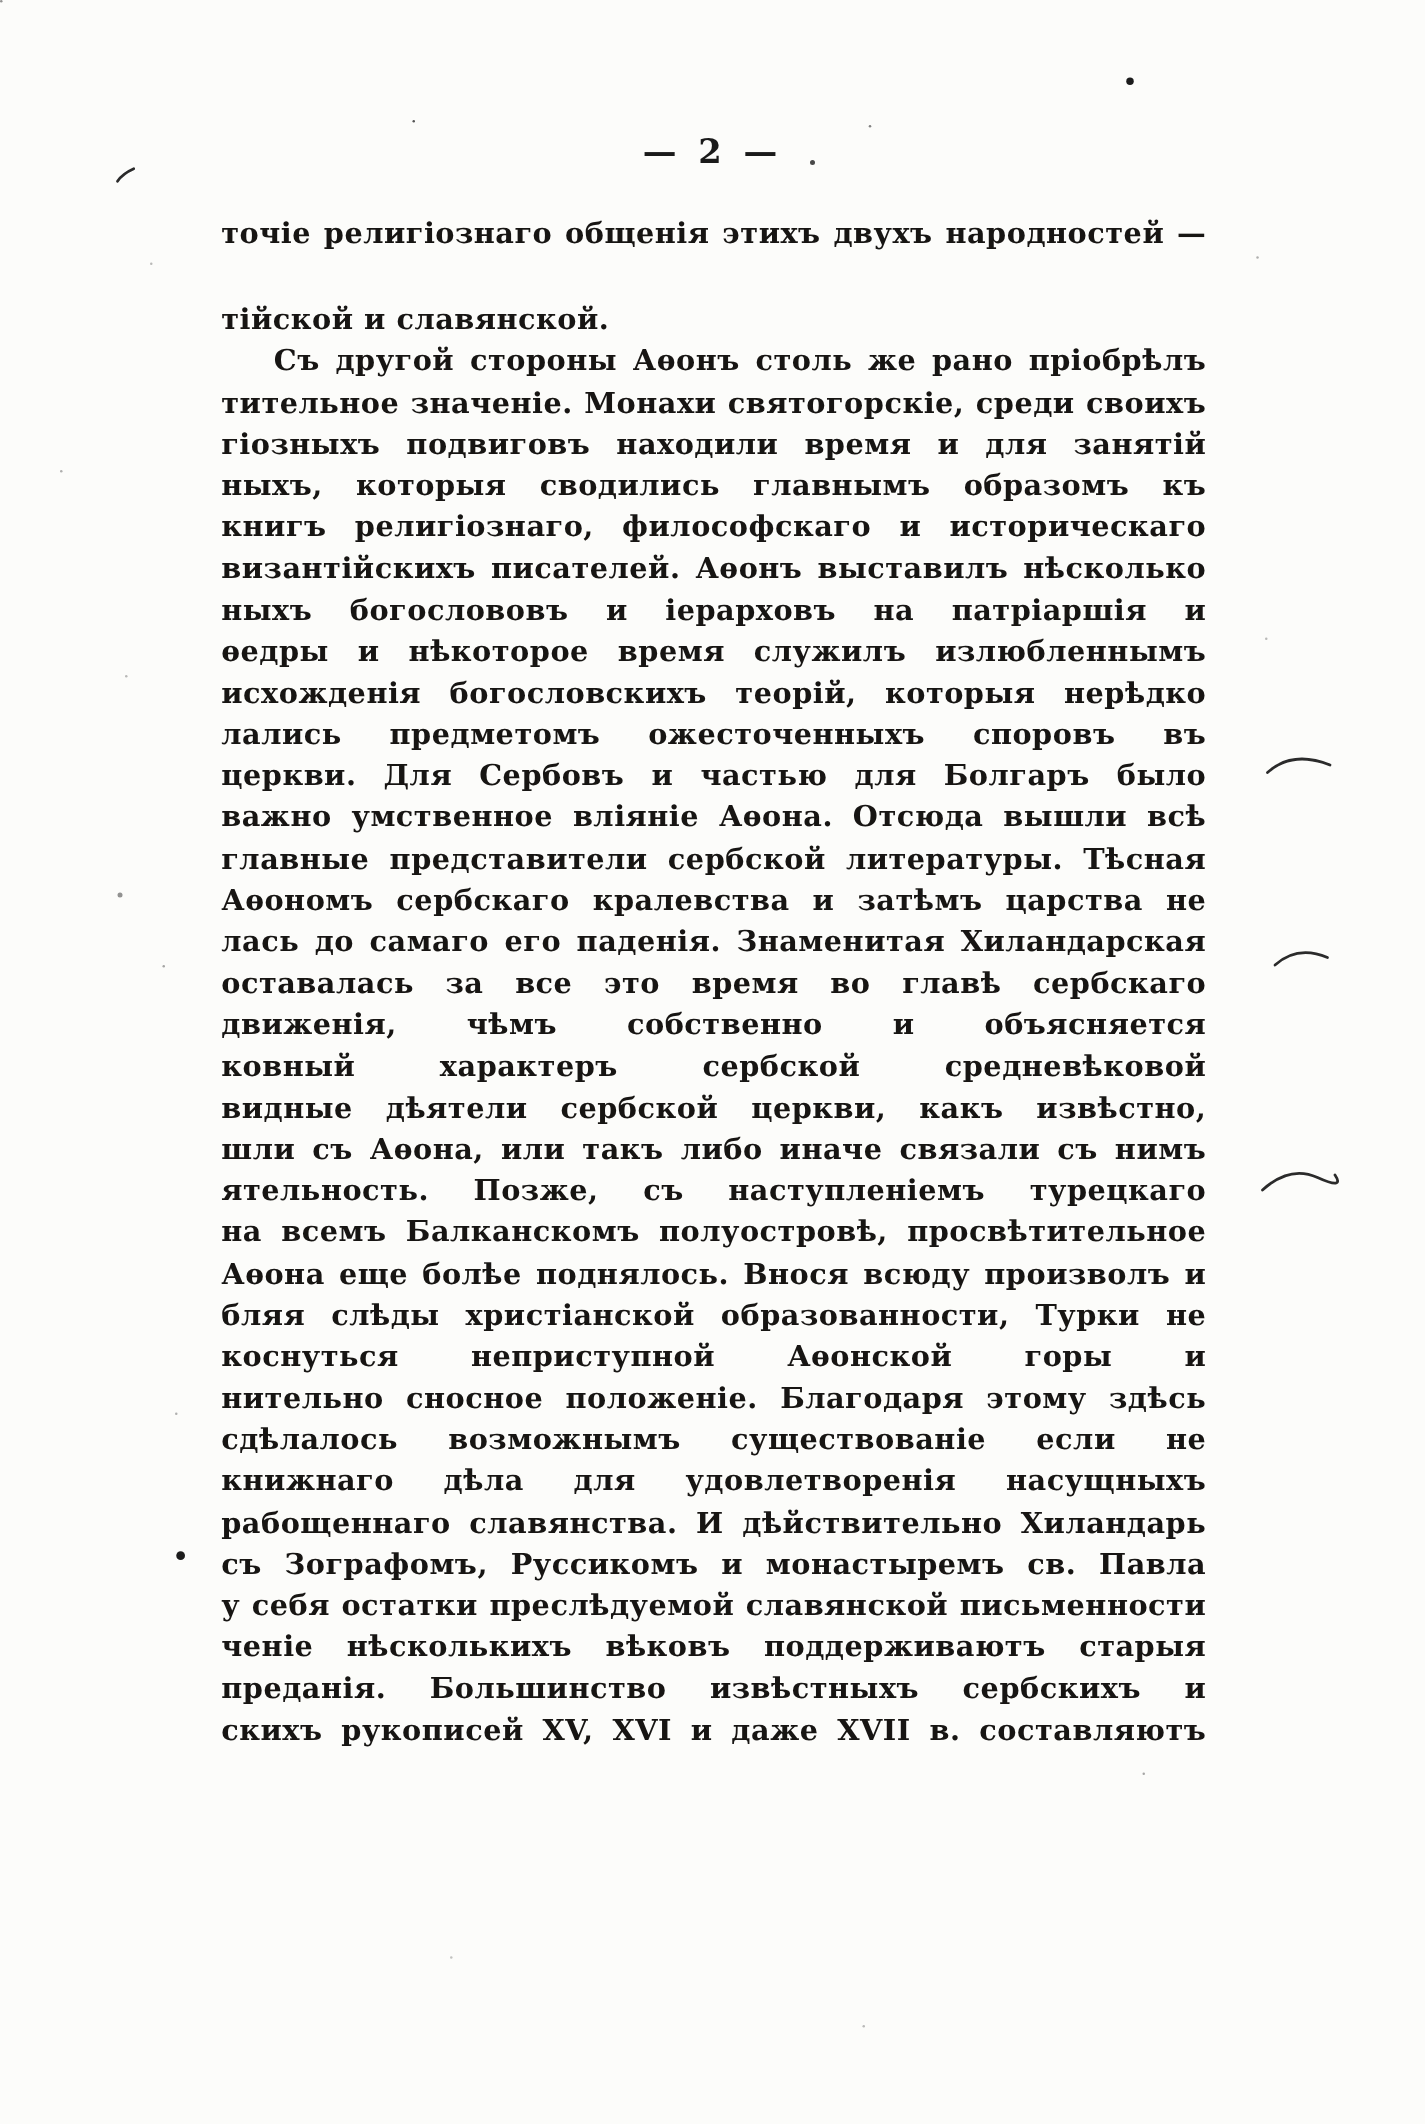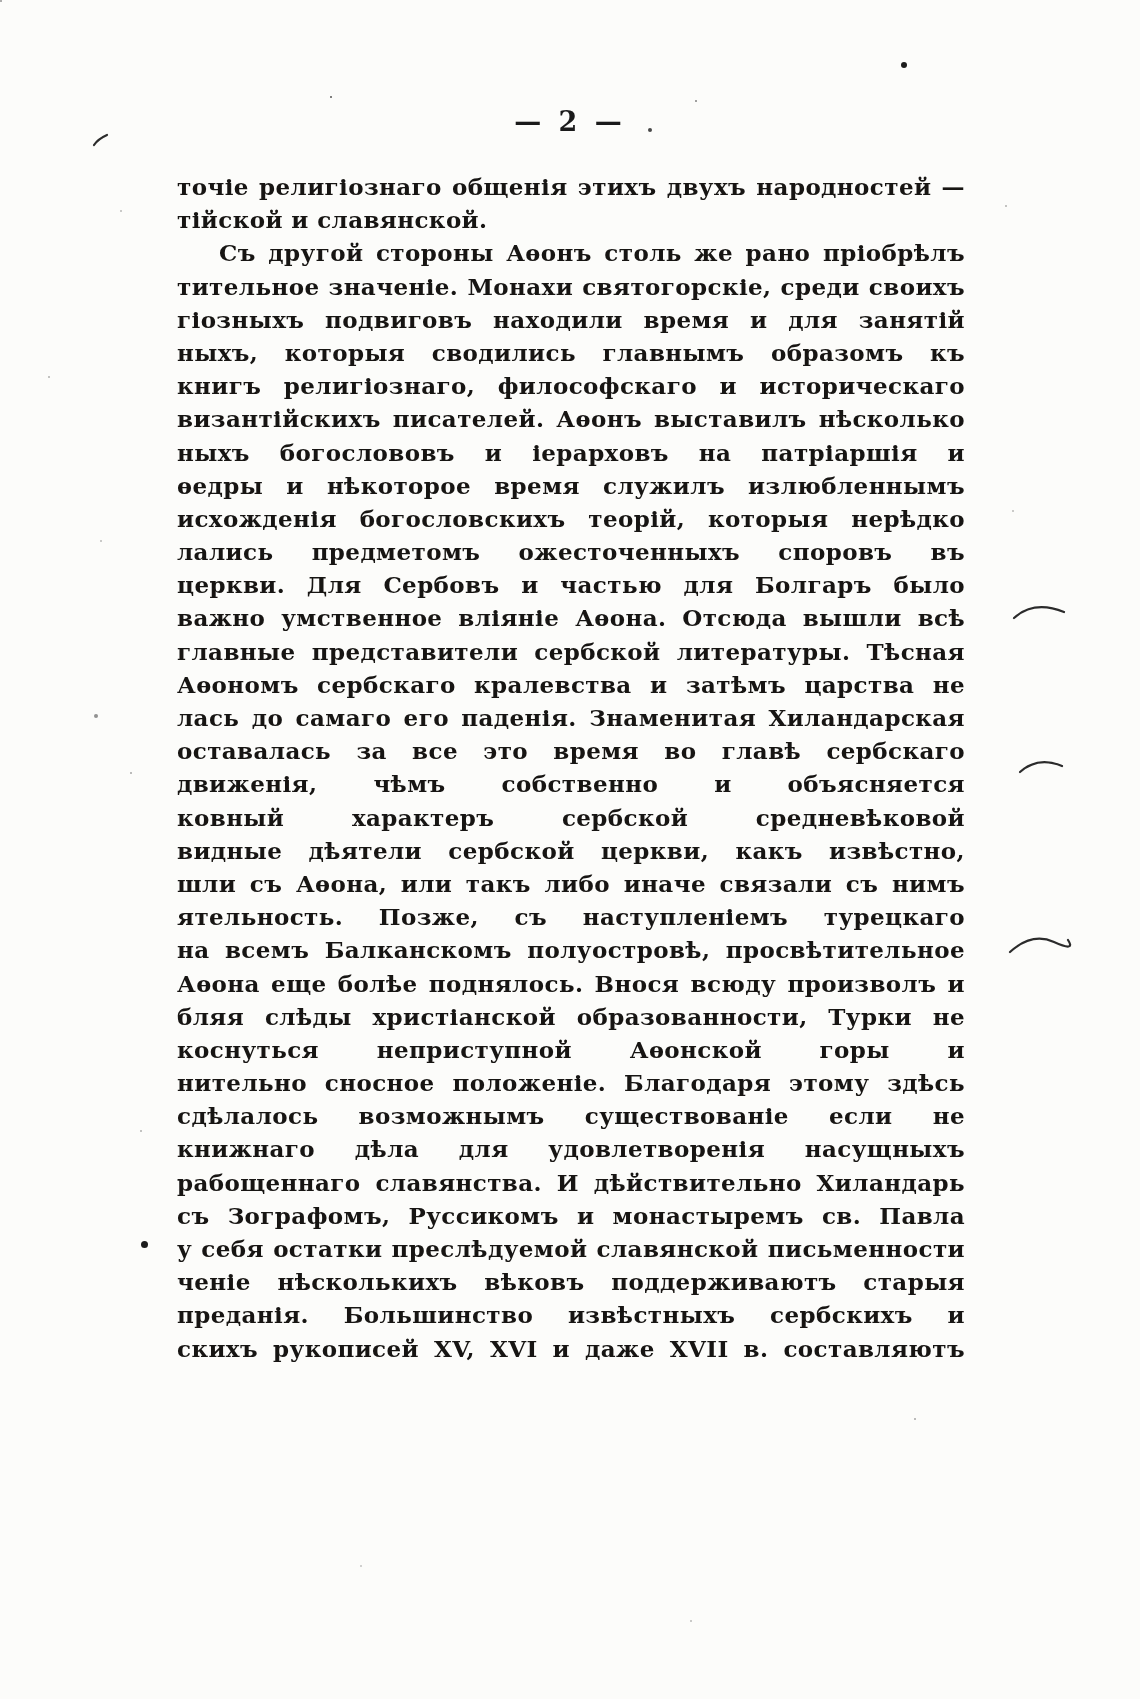--- a/index.html
+++ b/index.html
@@ -44,20 +44,21 @@
     text-align-last: justify;
     white-space: normal;
     overflow: hidden;
     color: #171513;
   }
   .line.indent {
     text-indent: 42px;
   }
   .line.no-justify {
     text-align-last: left;
+    margin-top: 36px;
   }
   
   .artifact {
     position: absolute;
     pointer-events: none;
   }
   .dot {
     border-radius: 50%;
     background: #1c1c1c;
   }

